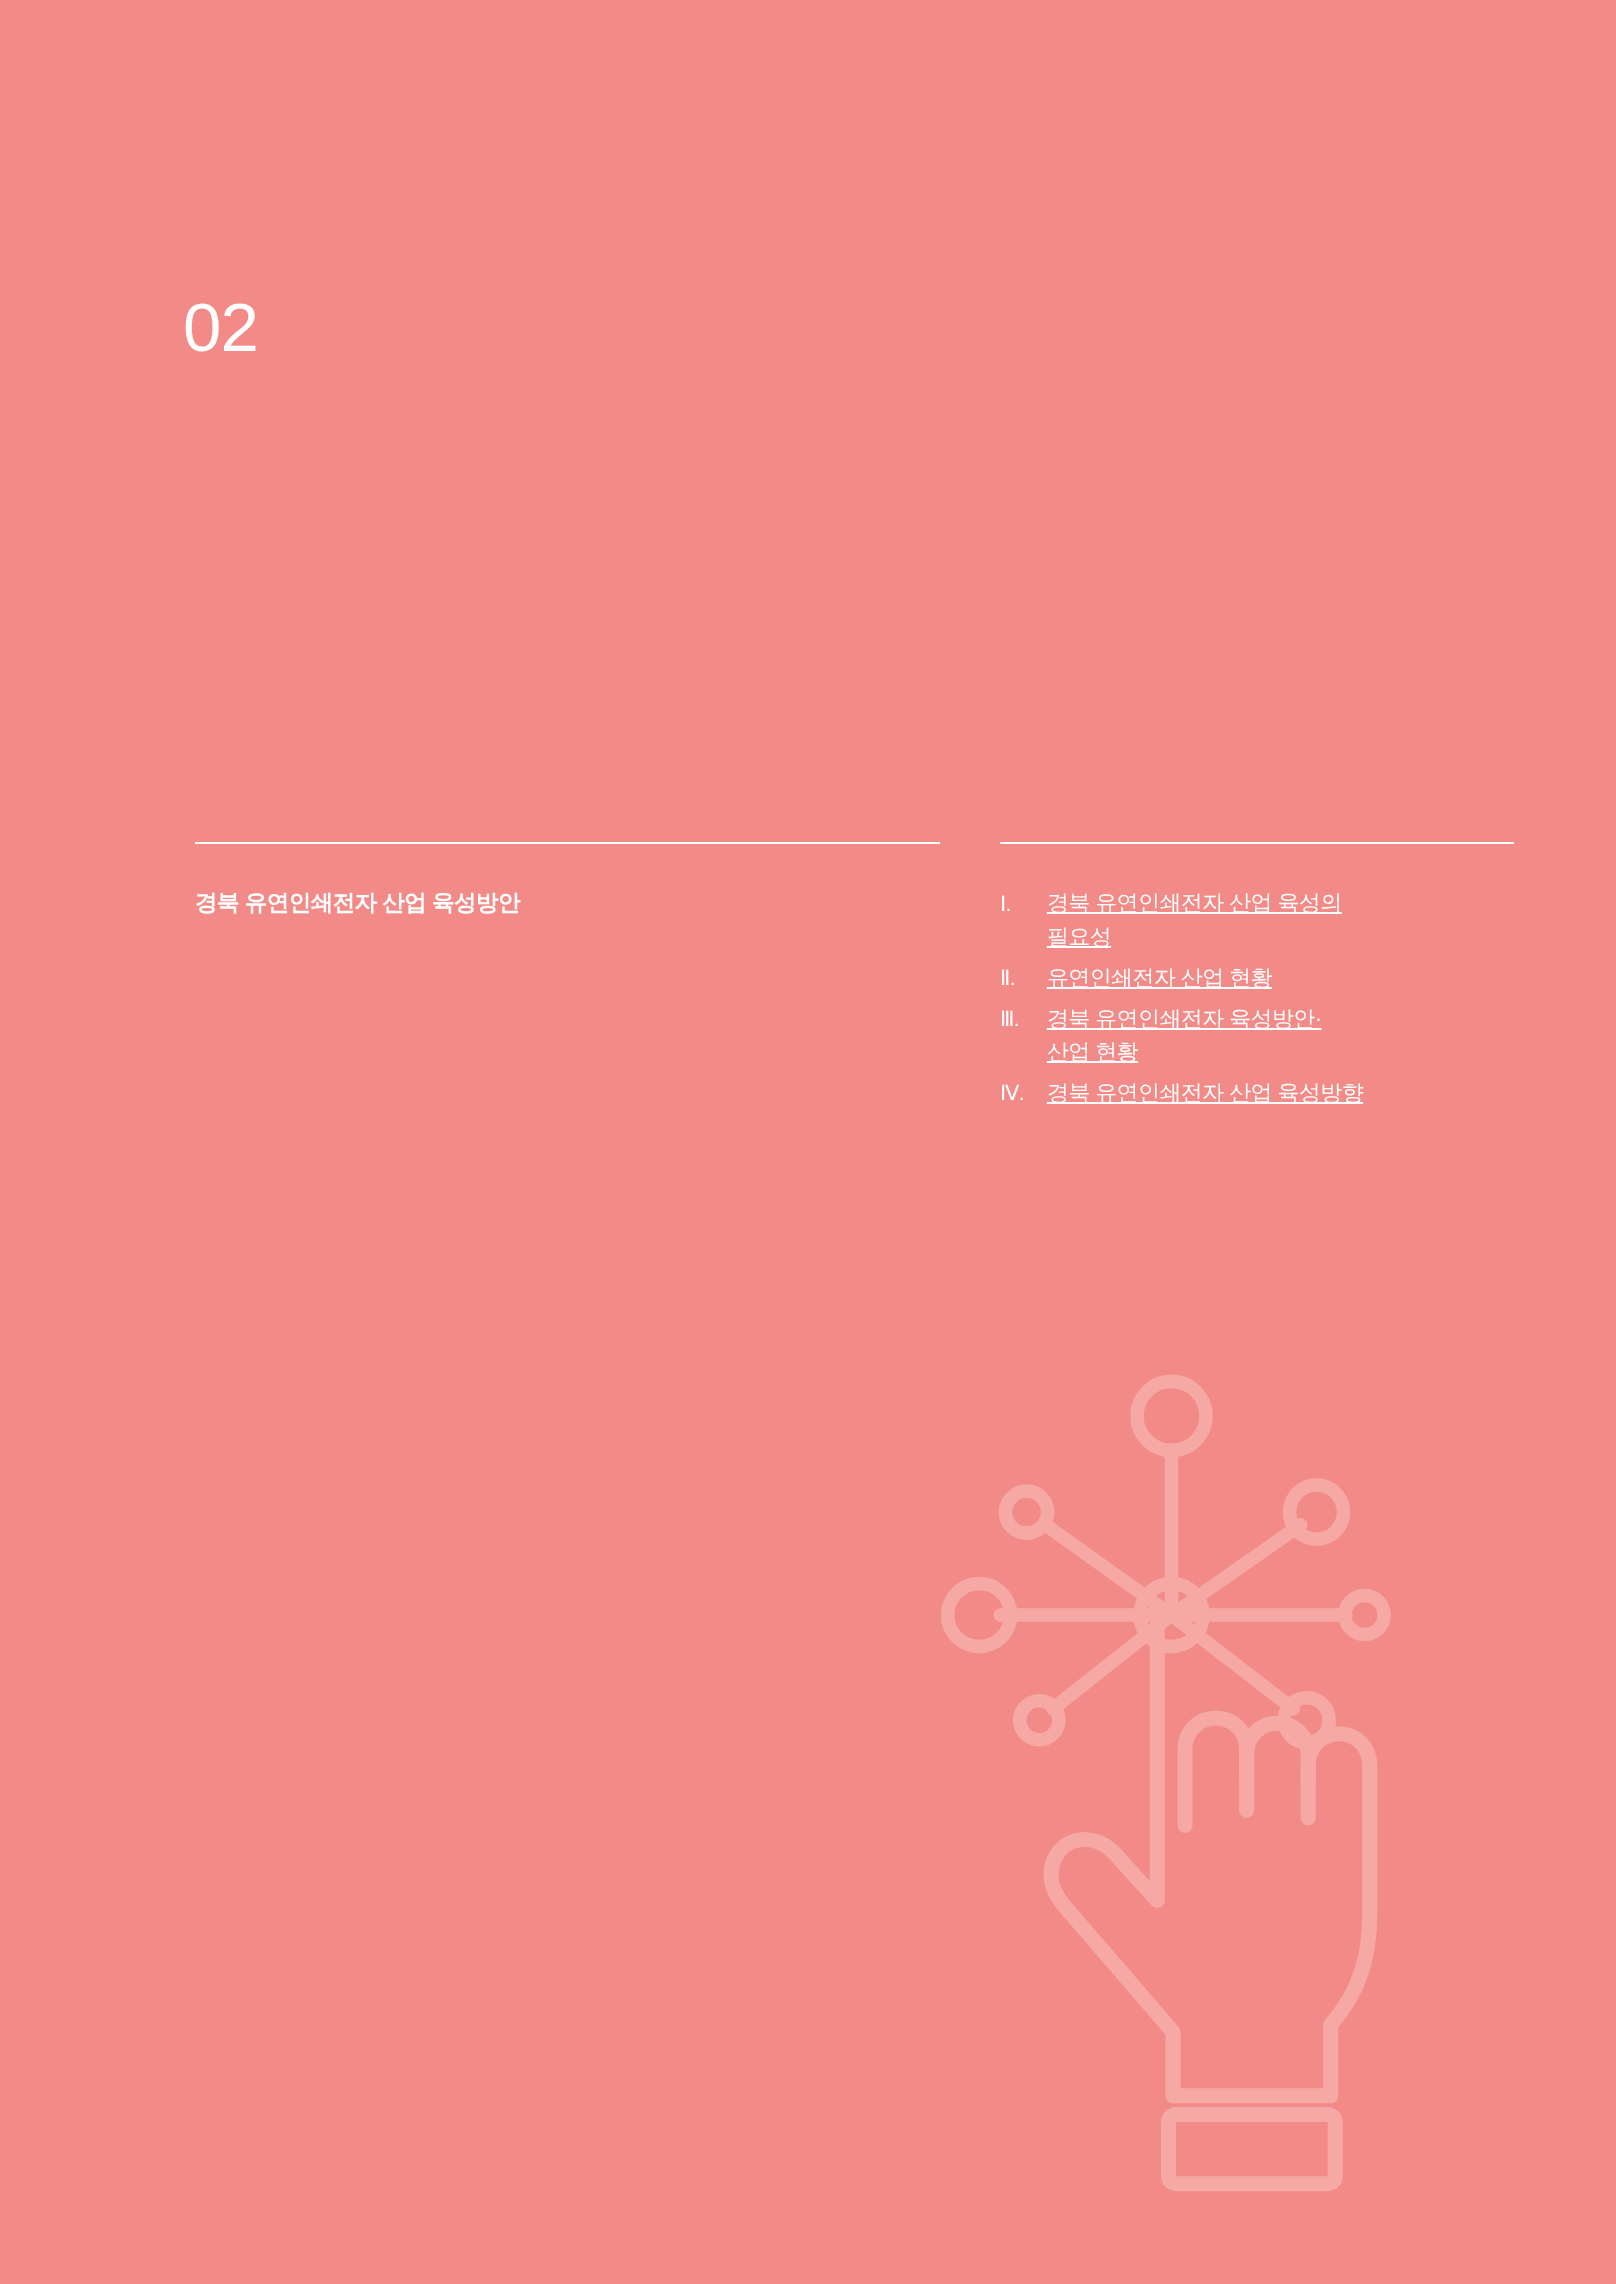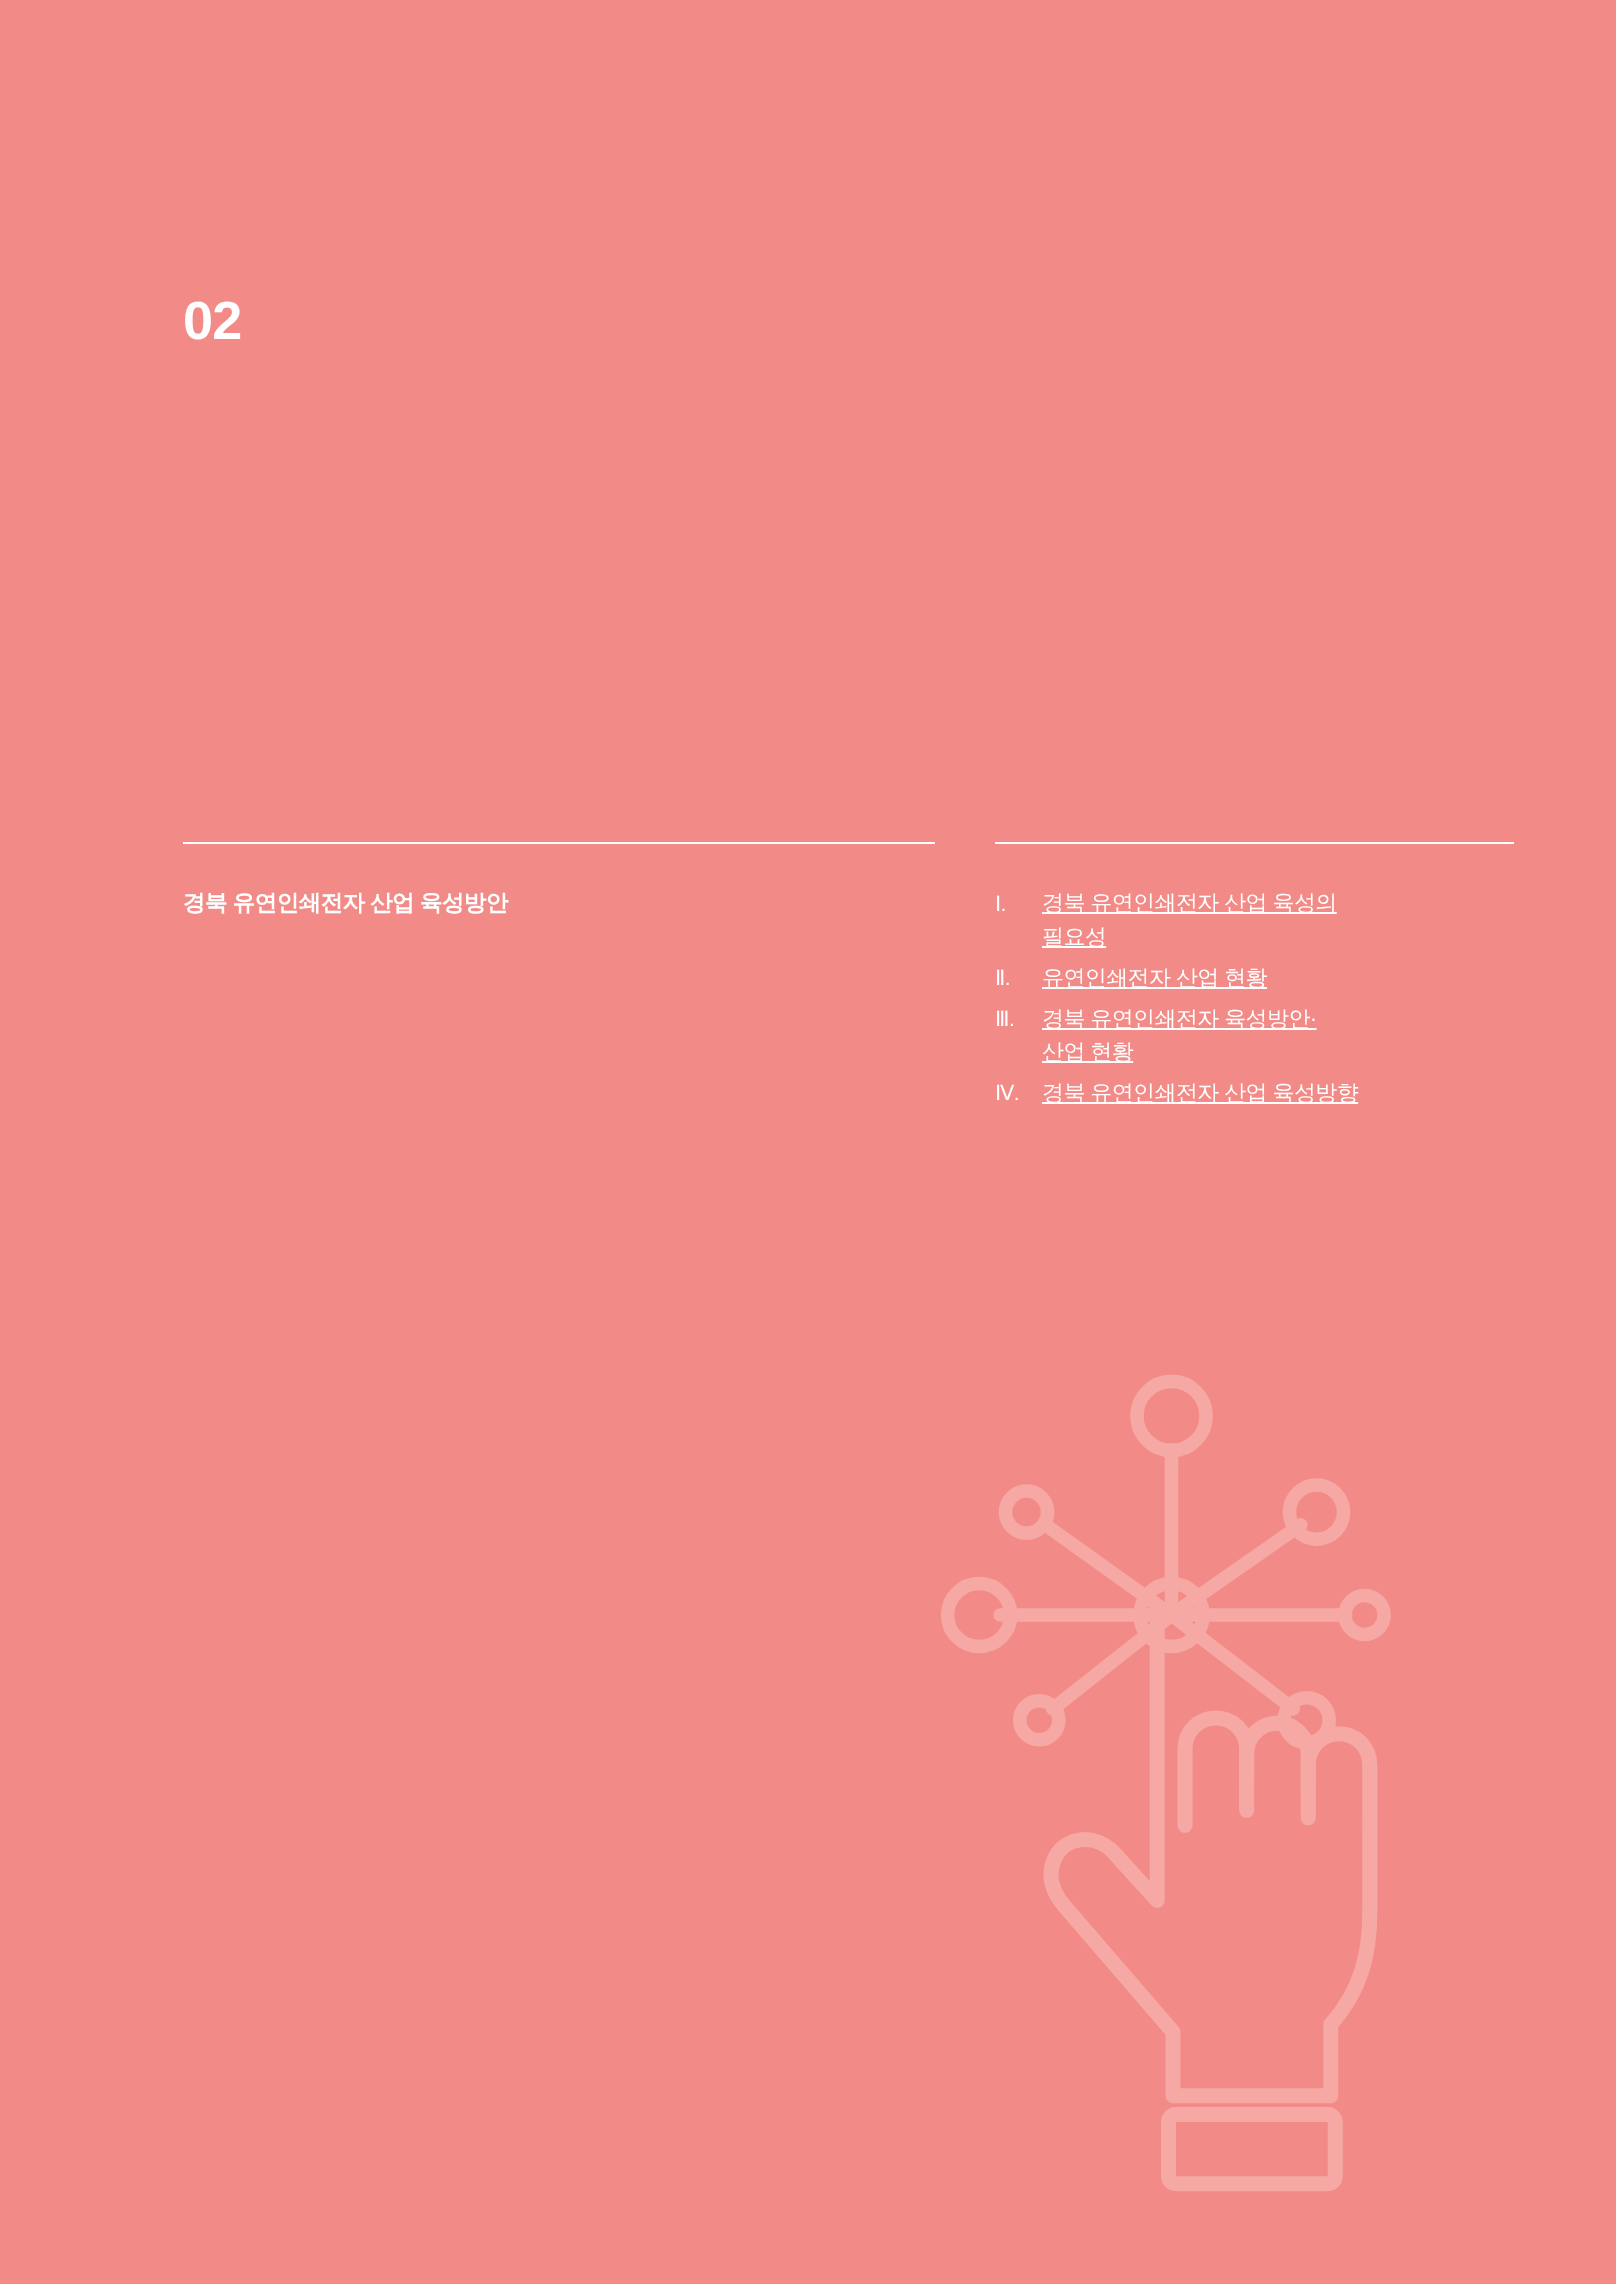--- a/index.html
+++ b/index.html
@@ -35,22 +35,22 @@
   }
 
   
   .header {
     position: absolute;
     left: 183px;
     top: 293px;
     width: 1053px;
   }
   .issue-number {
-    font-size: 54px;
-    font-weight: 700;
+    font-size: 69px;
+    font-weight: 400;
     color: #ffffff;
     line-height: 1.0;
     letter-spacing: -0.8px;
     margin: 0 0 19.5px 0;
   }
   .title-ko {
     font-size: 62px;
     font-weight: 700;
     color: #ffffff;
     line-height: 1.22;
@@ -70,20 +70,21 @@
   .info-area {
     position: absolute;
     left: 183px;
     top: 842px;
     width: 1331px;
     display: flex;
     gap: 60px;
   }
   .col-left {
     width: 752px;
+    margin-left: 12px;
   }
   .col-right {
     width: 519px;
   }
   .rule {
     height: 2.3px;
     background: #ffffff;
     width: 100%;
     margin-bottom: 42px;
   }

